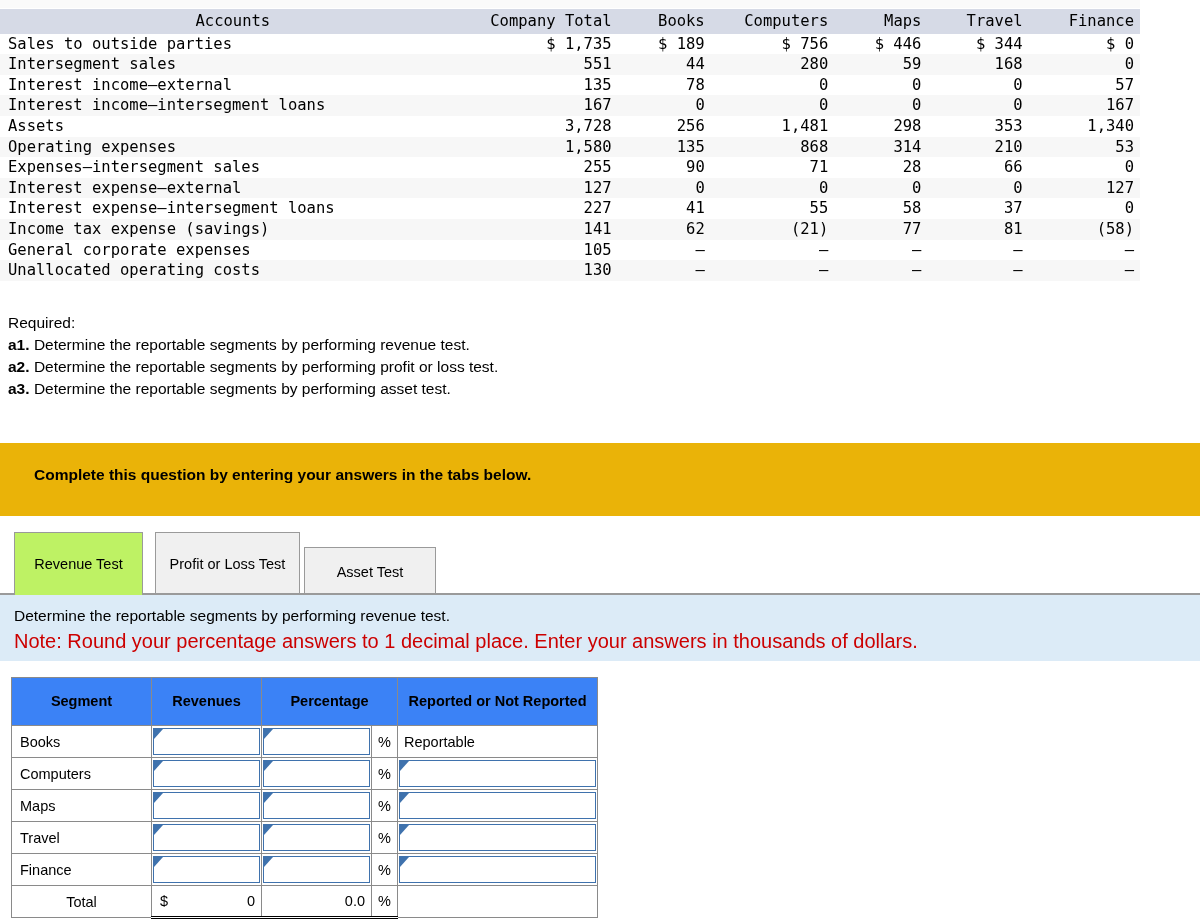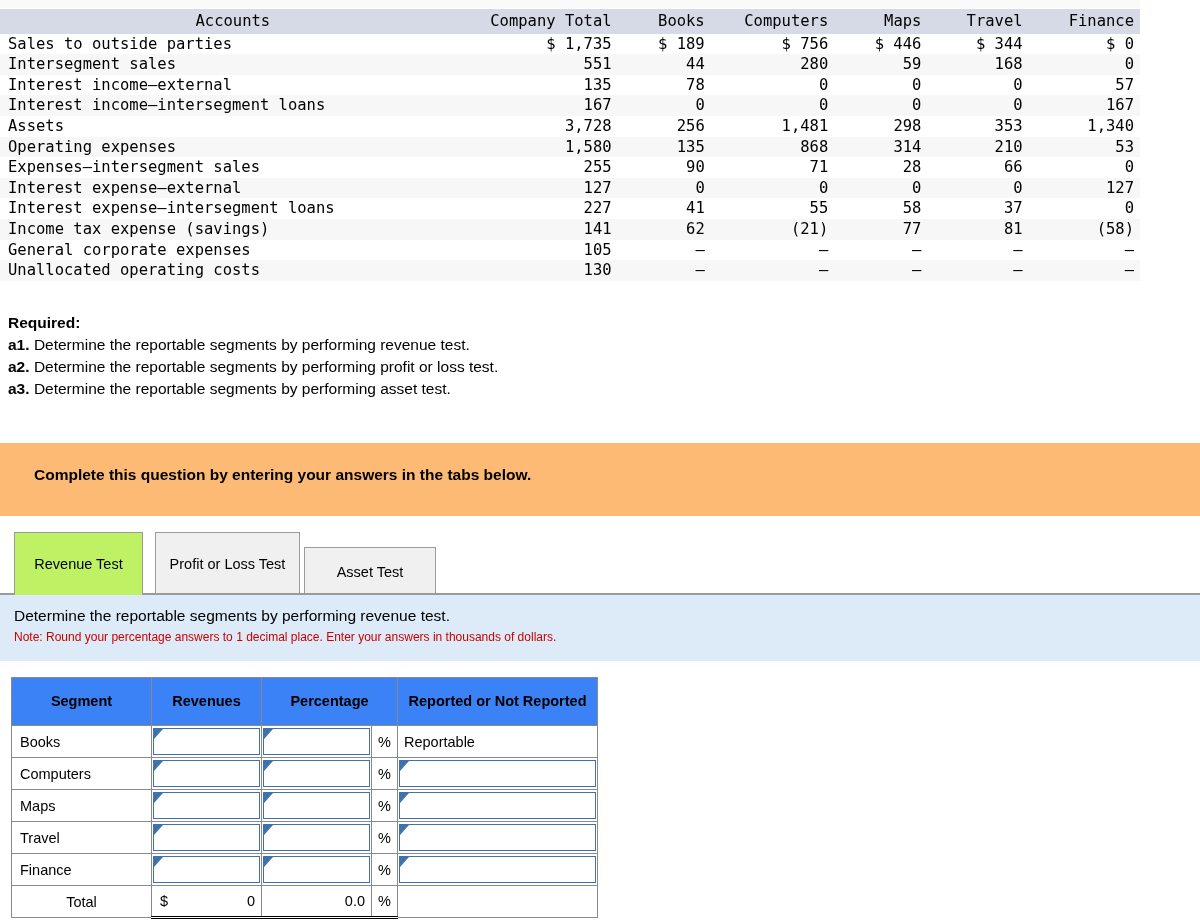--- a/index.html
+++ b/index.html
@@ -65,32 +65,32 @@
   .c-fin   { width: 110px; }
 
   
   #required-block {
     position: absolute;
     left: 8px;
     top: 312px;
     font-size: 15.5px;
     line-height: 22px;
   }
-  #required-block .req-title { font-weight: bold; }
+  #required-block .req-title { font-weight: normal; }
   #required-block .req-line { }
   #required-block .req-line b { font-weight: bold; }
 
   
   #complete-panel {
     position: absolute;
     left: 0;
     top: 443px;
     width: 1200px;
     height: 73px;
-    background: #fdba74;
+    background: #eab308;
     box-sizing: border-box;
   }
   #complete-panel .ctext {
     position: absolute;
     left: 34px;
     top: 23px;
     font-size: 15.5px;
     font-weight: bold;
   }
 
@@ -163,21 +163,21 @@
     position: absolute;
     left: 14px;
     top: 12px;
     font-size: 15.5px;
     color: #000;
   }
   #note-panel .line2 {
     position: absolute;
     left: 14px;
     top: 35px;
-    font-size: 12px;
+    font-size: 20px;
     color: #cc0000;
   }
 
   
   #answer-table {
     position: absolute;
     left: 11px;
     top: 677px;
     border-collapse: collapse;
     font-size: 14.5px;

